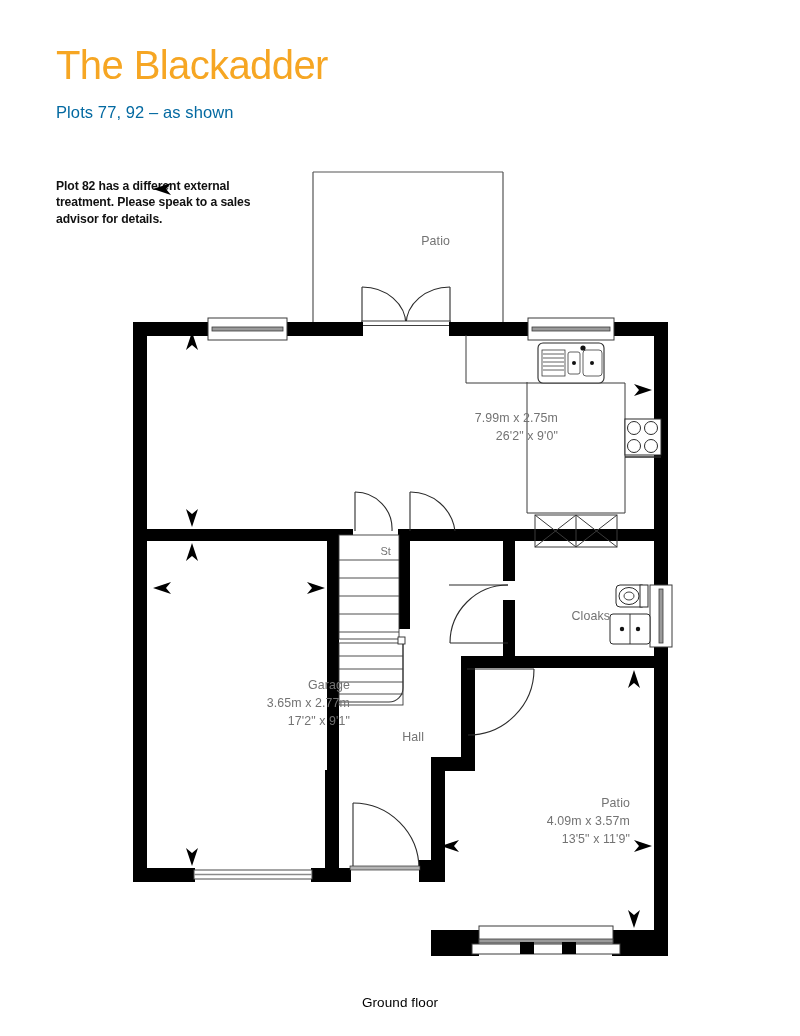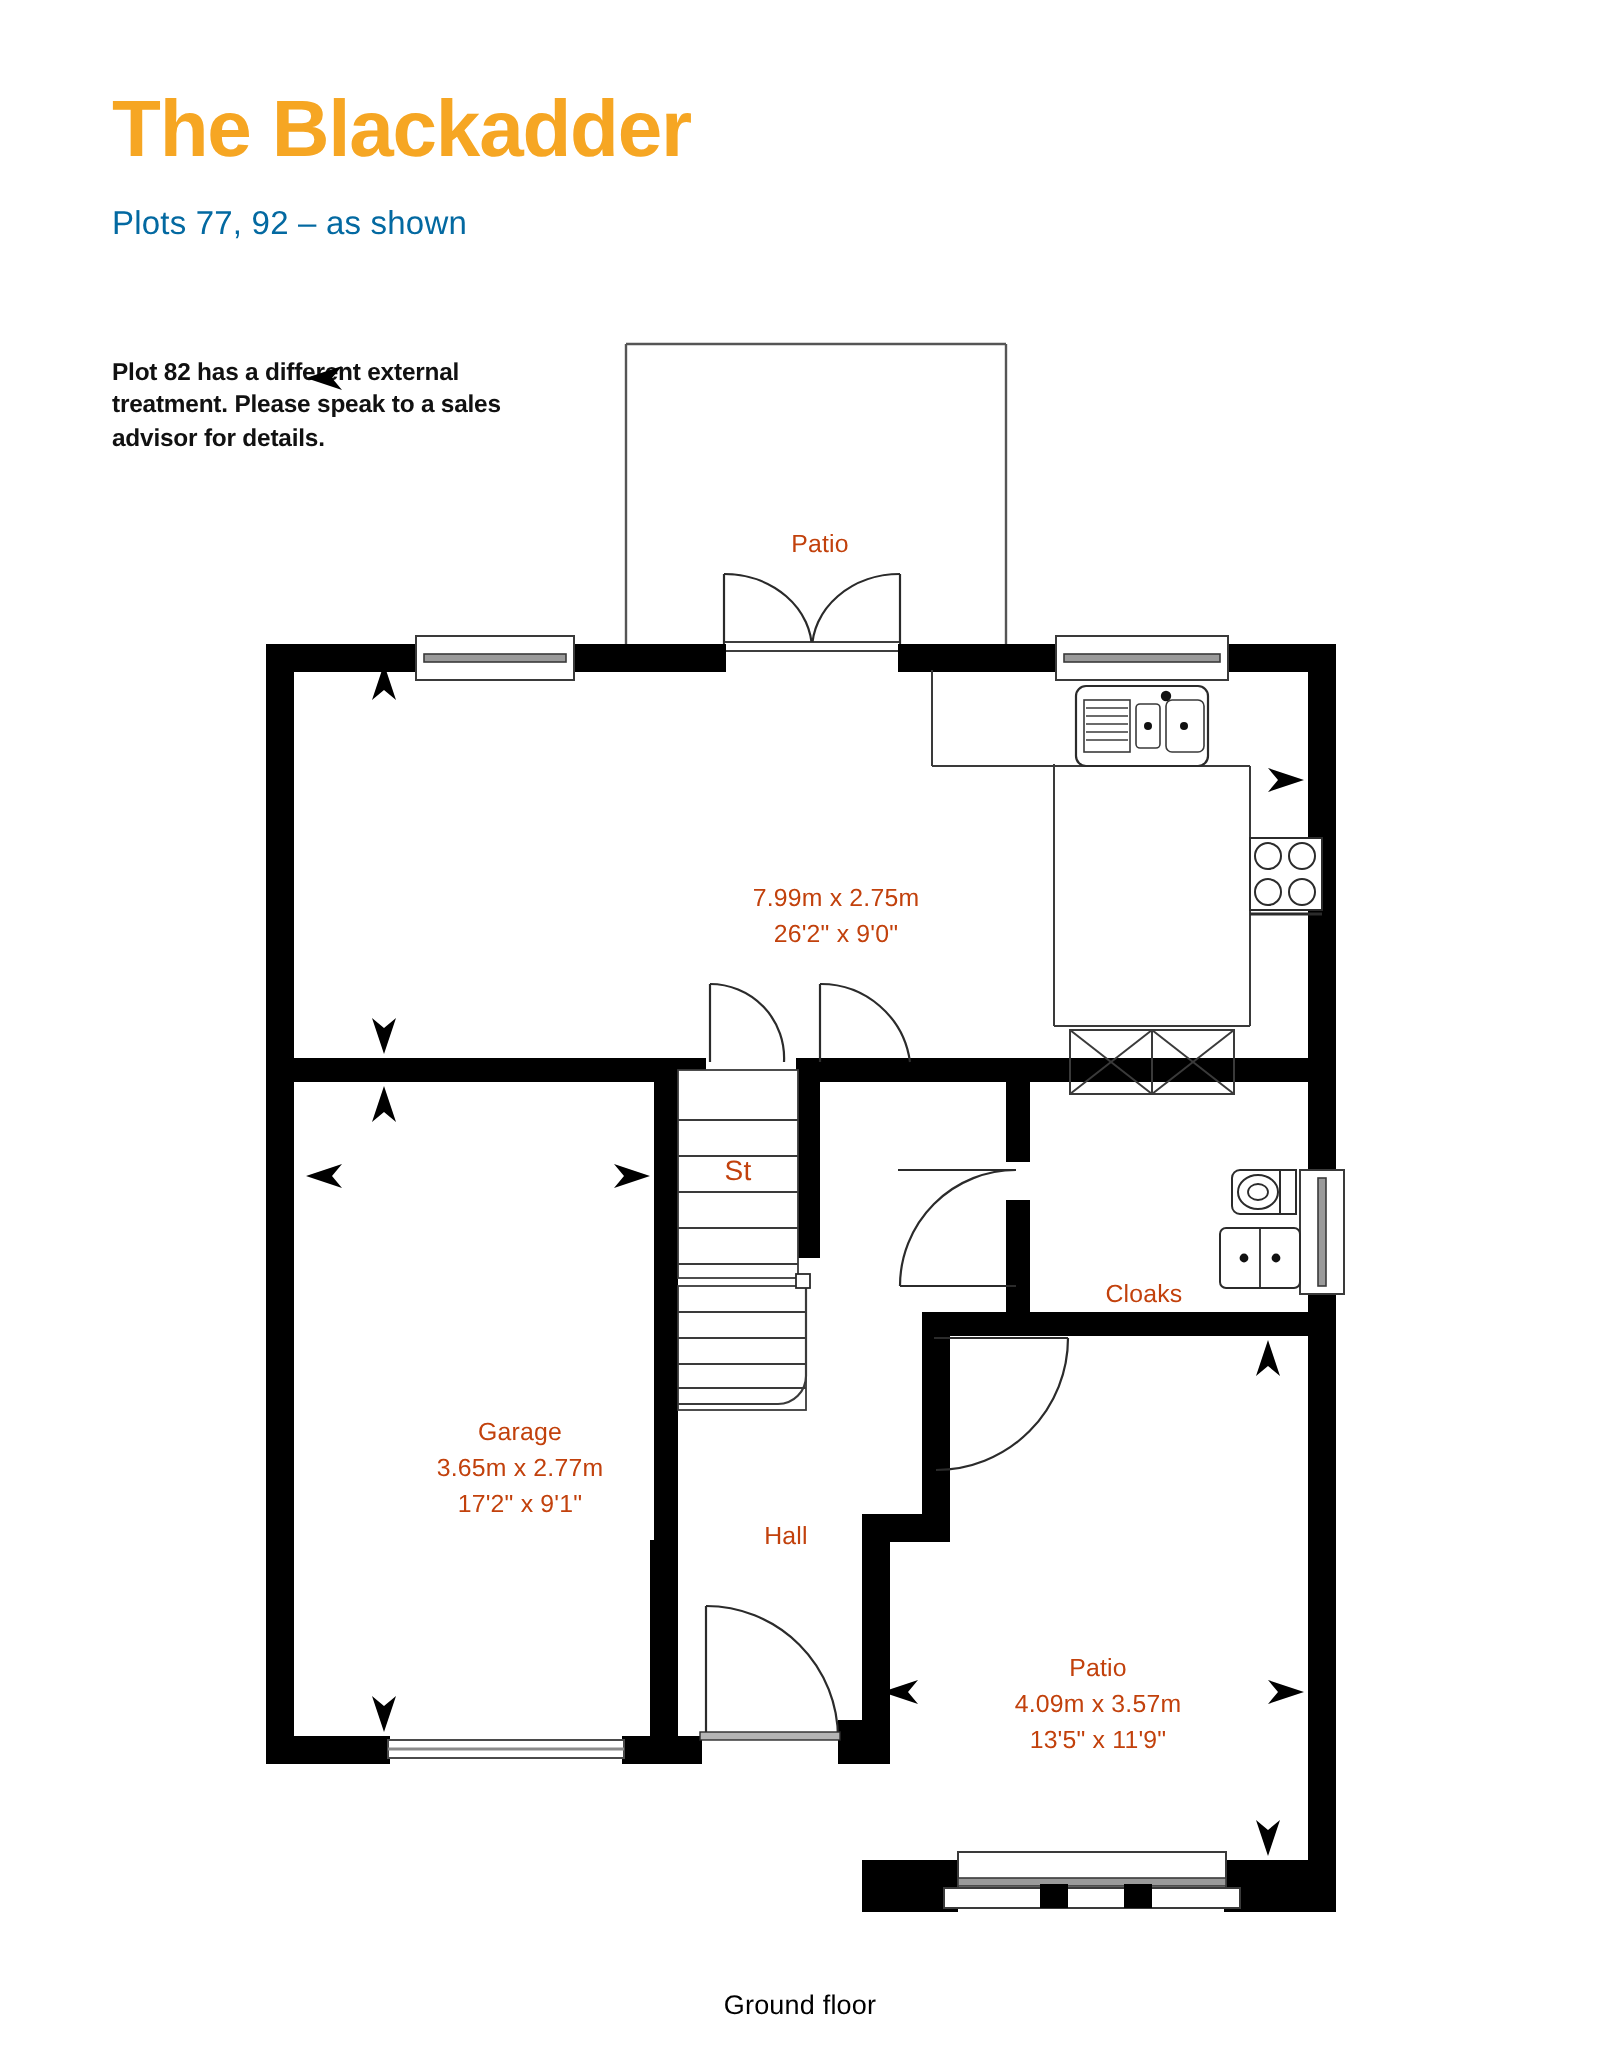--- a/index.html
+++ b/index.html
@@ -19,21 +19,21 @@
 
   
   #header {
     position: absolute;
     left: 56px;
     top: 44px;
     width: 420px;
   }
   #plan-title {
     font-size: 40px;
-    font-weight: bold;
+    font-weight: normal;
     letter-spacing: -0.6px;
     line-height: 1.05;
     margin: 0 0 14px 0;
     color: #F6A623;
   }
   .plot-line {
     font-size: 16.5px;
     line-height: 1.55;
     color: #0369a1;
     letter-spacing: 0.1px;
@@ -56,34 +56,33 @@
     left: 0;
     top: 0;
     width: 800px;
     height: 1036px;
   }
   #plan-canvas svg { display: block; }
 
   
   .lbl {
     position: absolute;
-    text-align: center;
+    text-align: right;
     font-size: 12.4px;
     line-height: 1.45;
-    color: #c2410c;
+    color: #737373;
     white-space: nowrap;
     letter-spacing: 0.1px;
-    margin-top: 31px;
   }
   .lbl .nm { display: block; }
   .lbl .dm { display: block; }
 
   #label-patio   { left: 370px; top: 233px; width: 80px; }
   #label-kitchen { left: 278px; top: 410px; width: 280px; }
-  #label-st      { left: 347px; top: 544px; width: 44px; font-size: 14px; }
+  #label-st      { left: 347px; top: 544px; width: 44px; font-size: 11px; }
   #label-cloaks  { left: 534px; top: 608px; width: 76px; }
   #label-garage  { left: 170px; top: 677px; width: 180px; }
   #label-hall    { left: 362px; top: 729px; width: 62px; }
   #label-lounge  { left: 468px; top: 795px; width: 162px; }
 
   #label-floor {
     position: absolute;
     left: 0; top: 995px;
     width: 800px;
     text-align: center;

